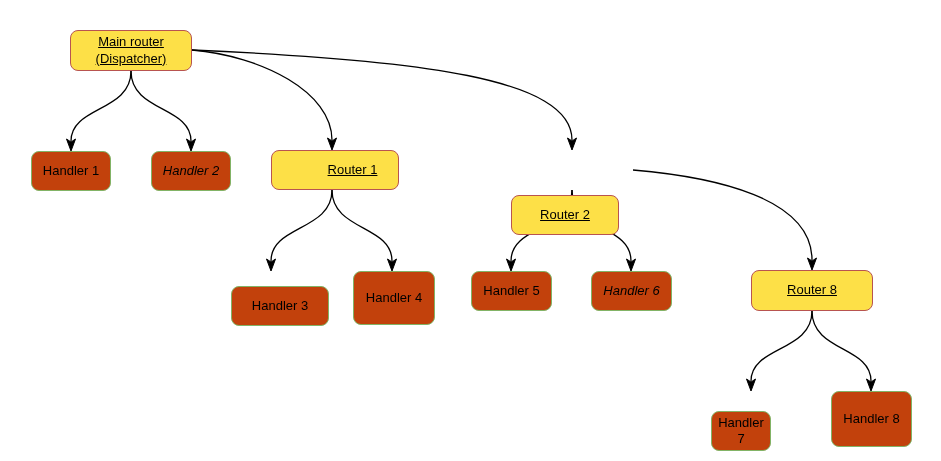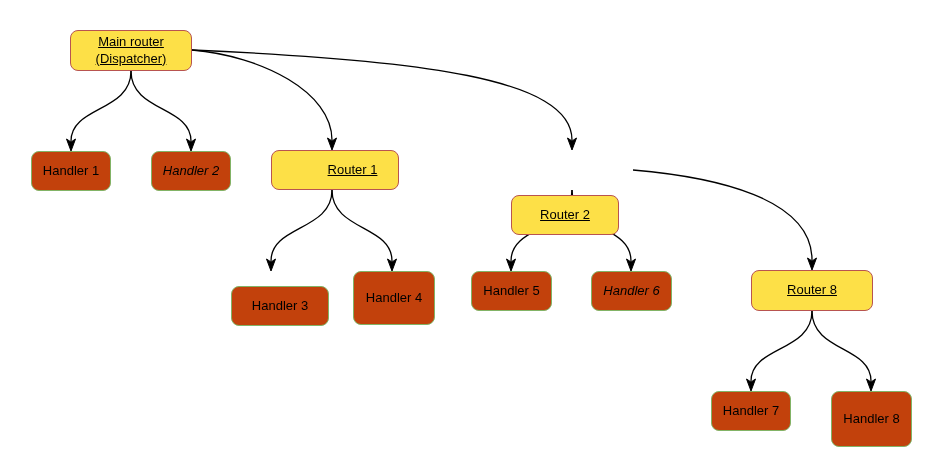--- a/index.html
+++ b/index.html
@@ -150,21 +150,21 @@
   </div>
 
   <div class="node handler" style="left:591px; top:271px; width:81px; height:40px;font-style:italic;">
     <span>Handler 6</span>
   </div>
 
   <div class="node router" style="left:751px; top:270px; width:122px; height:41px;">
     <span>Router 8</span>
   </div>
 
-  <div class="node handler" style="left:711px; top:391px; width:80px; height:40px;">
+  <div class="node handler" style="left:711px; top:411px; width:60px; height:40px;justify-content:flex-end;">
     <span>Handler 7</span>
   </div>
 
   <div class="node handler" style="left:831px; top:391px; width:81px; height:56px;">
     <span>Handler 8</span>
   </div>
 
 </div>
 
 </body></html>

